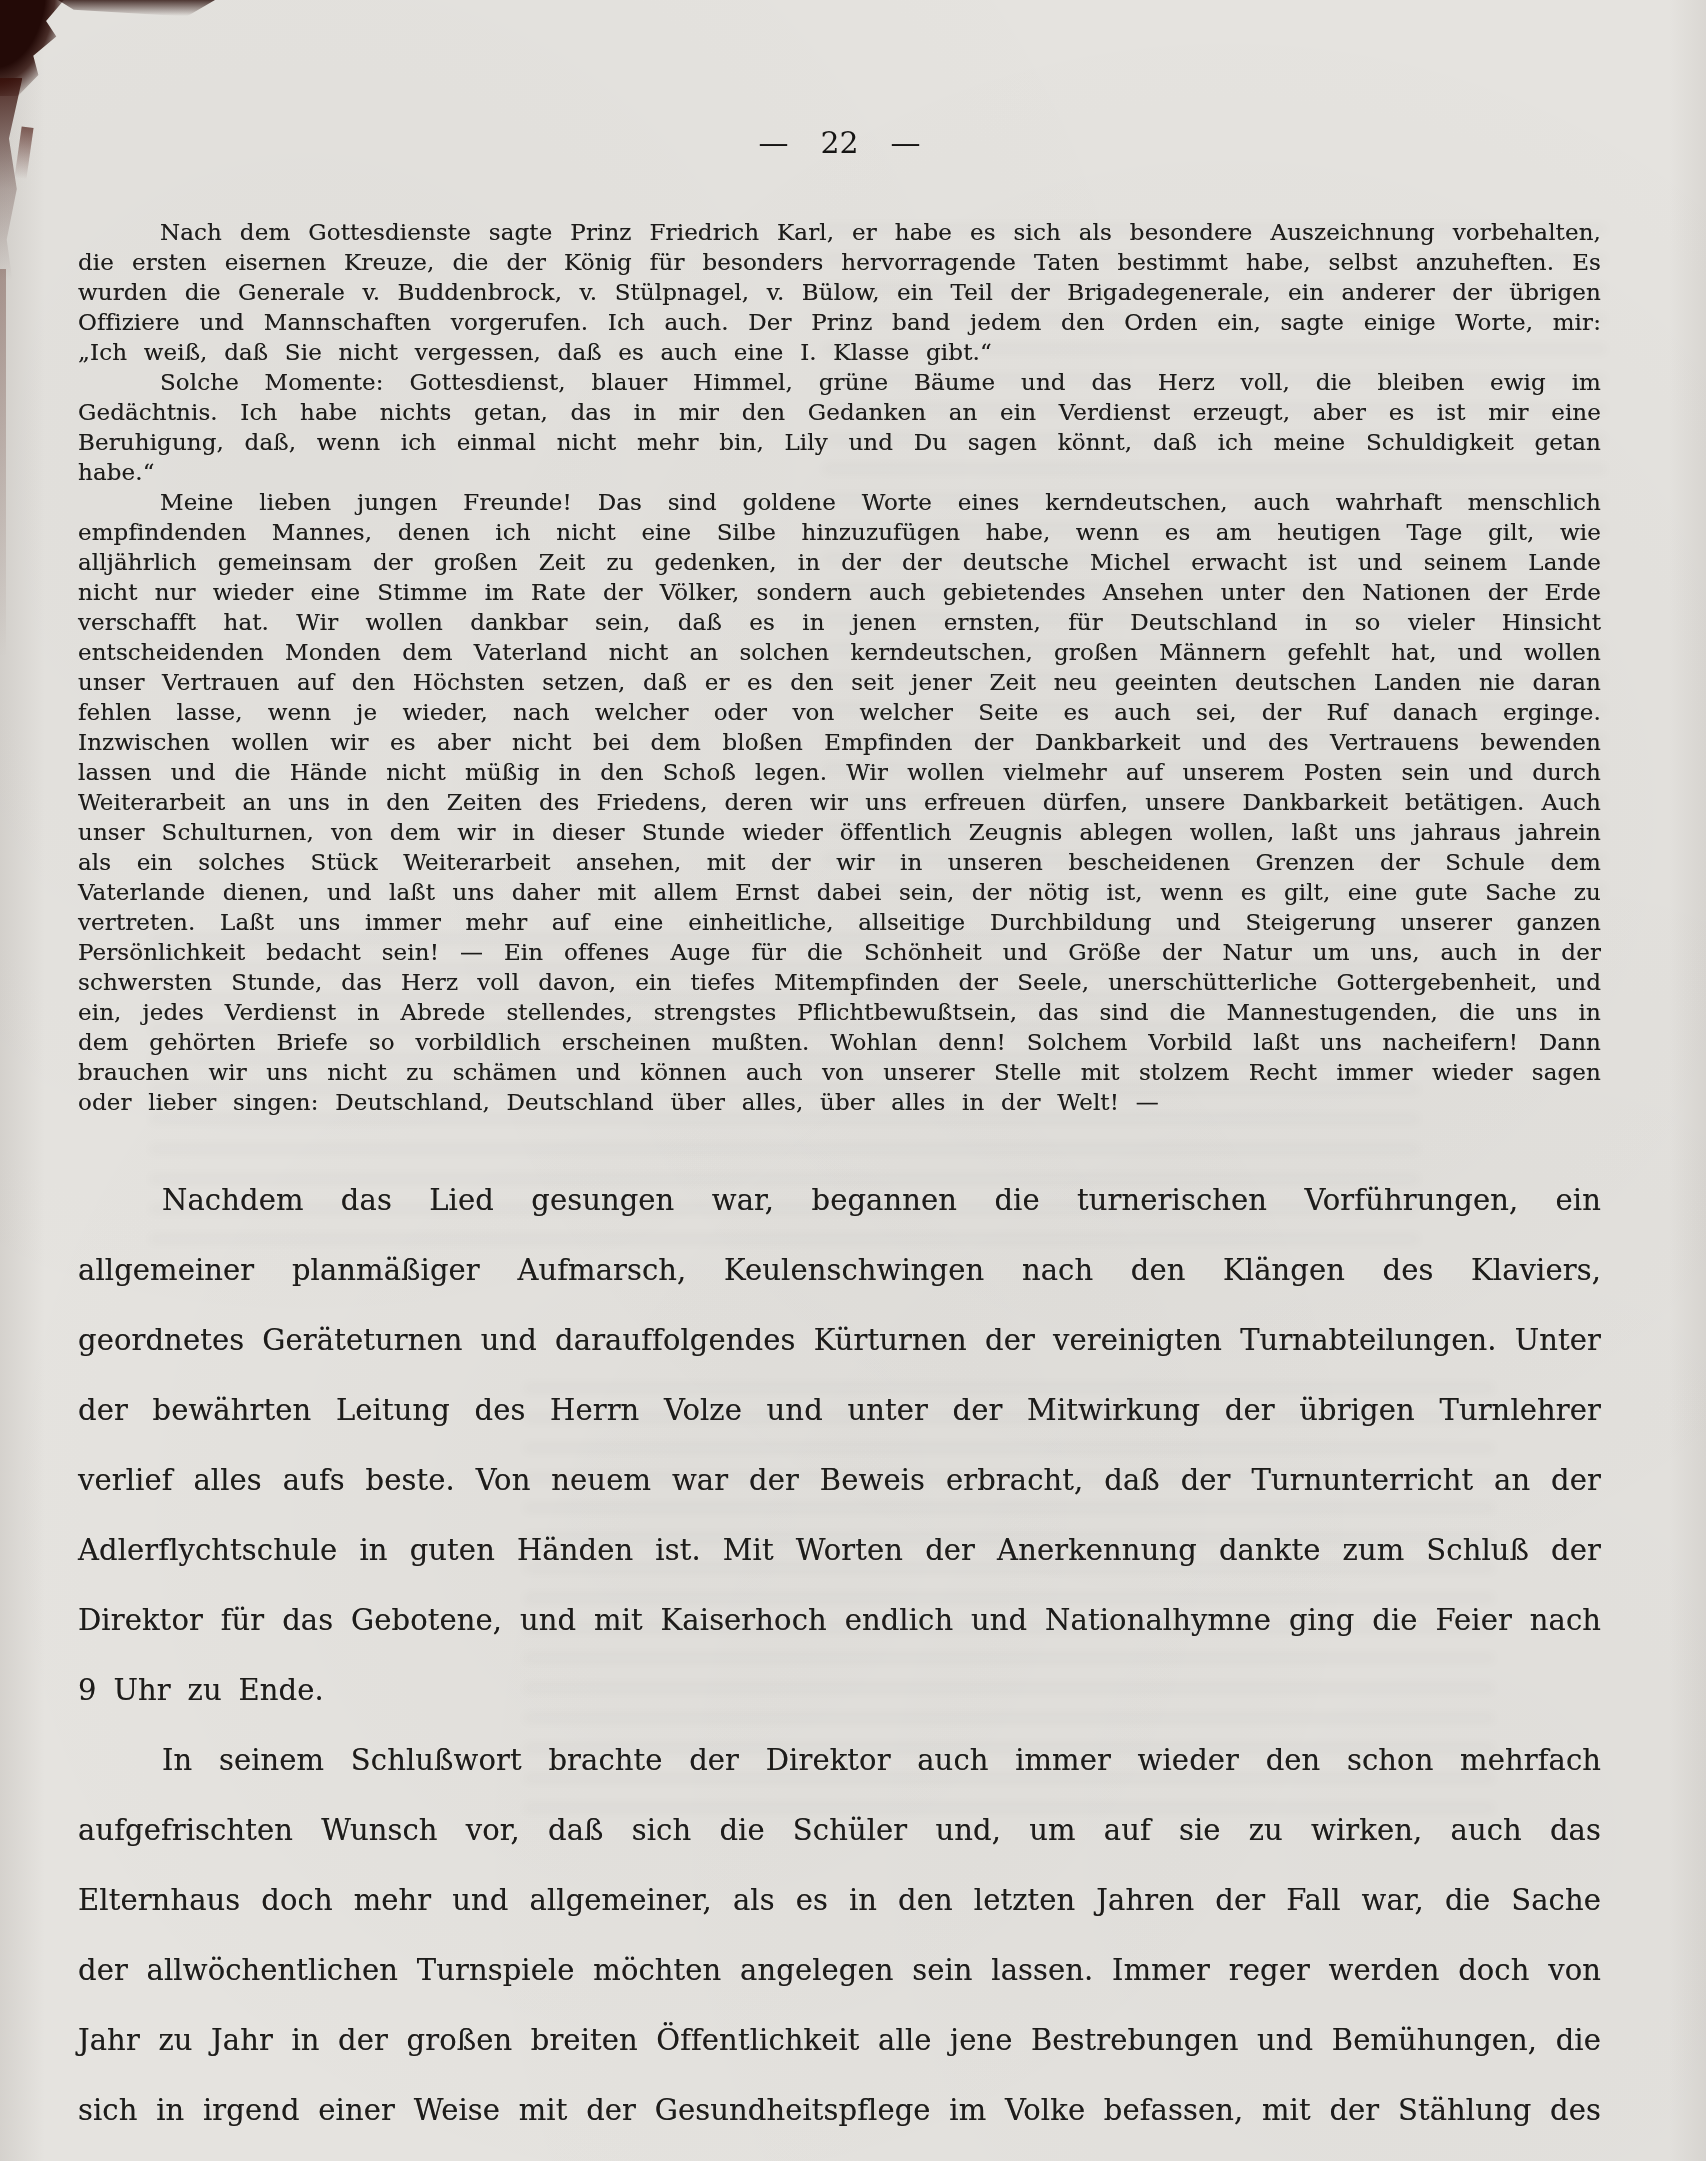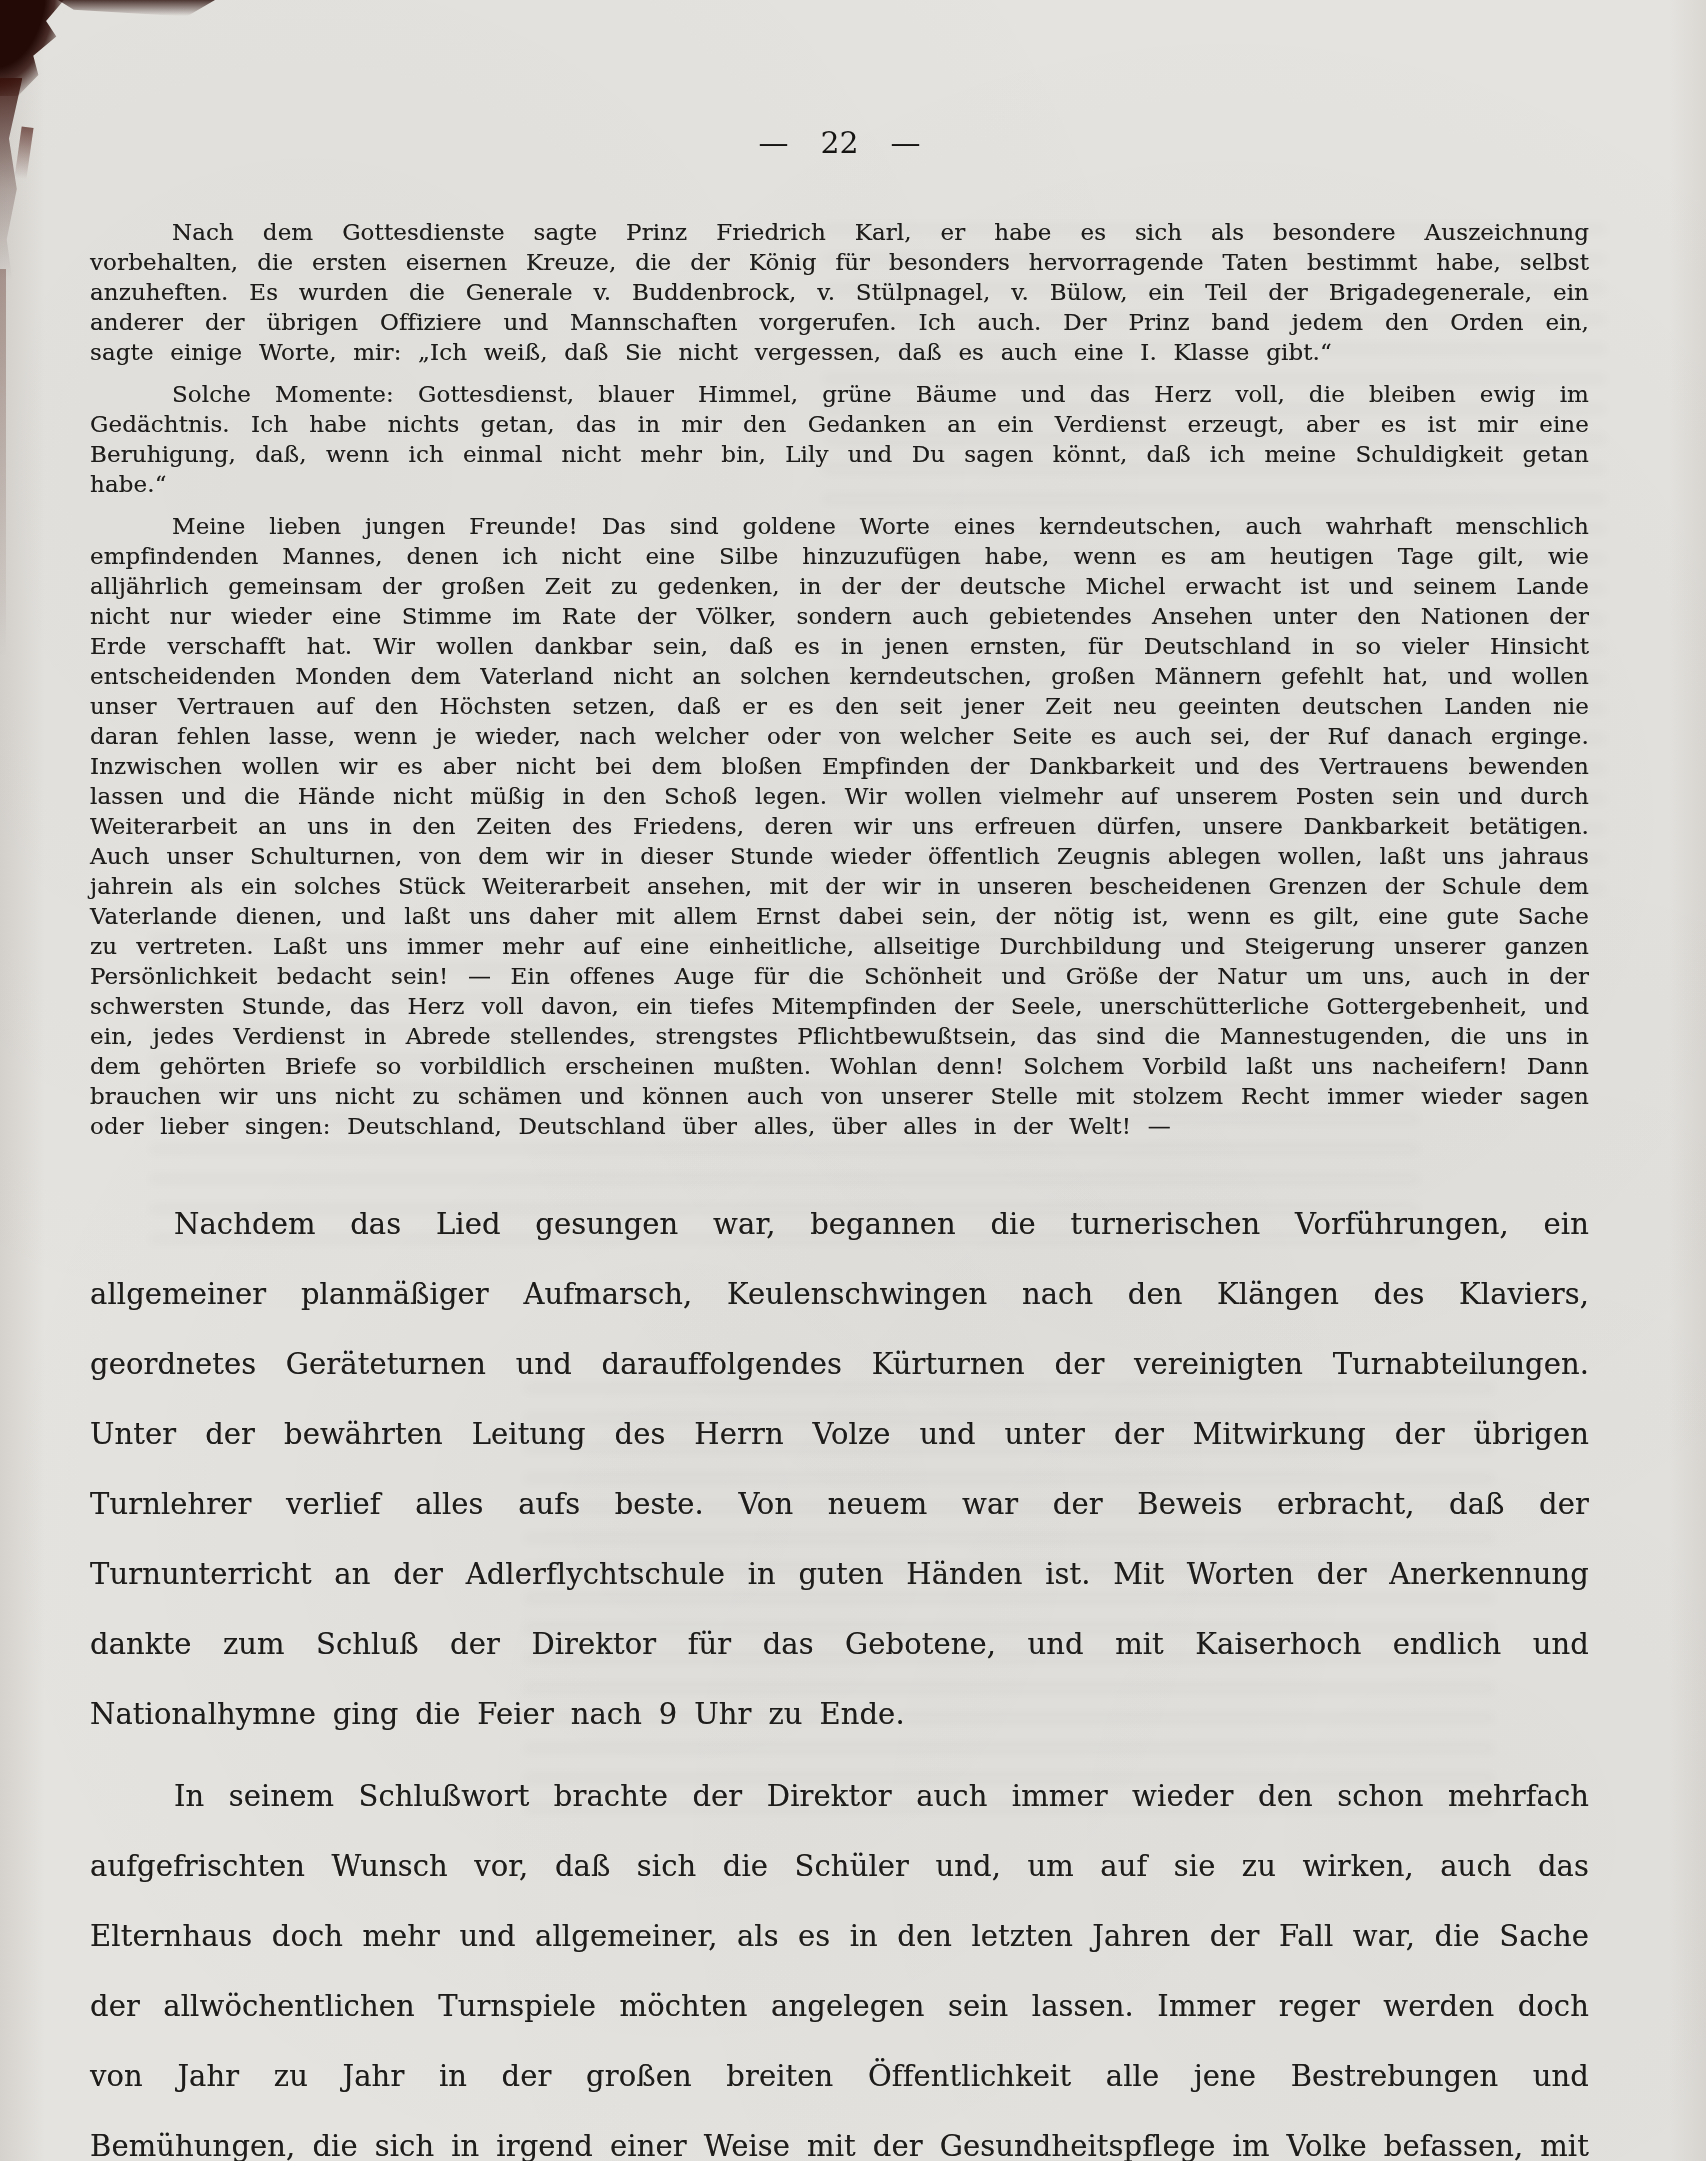--- a/index.html
+++ b/index.html
@@ -25,21 +25,21 @@
   }
   .page-number{
     margin-top:126px;
     text-align:center;
     font-size:30px;
     line-height:34px;
     word-spacing:22.4px;
     color:#161514;
     margin-bottom:57px;
   }
-  p{margin:12px; text-align:justify; text-shadow:0 0 0.4px rgba(25,25,25,0.5);}
+  p{margin:0; text-align:justify; text-shadow:0 0 0.4px rgba(25,25,25,0.5);}
   p.small{
     font-size:23px;
     line-height:30px;
     text-indent:82px;
     word-spacing:0.40em;
     letter-spacing:0.1px;
   }
   p.large{
     font-size:29px;
     line-height:70px;

